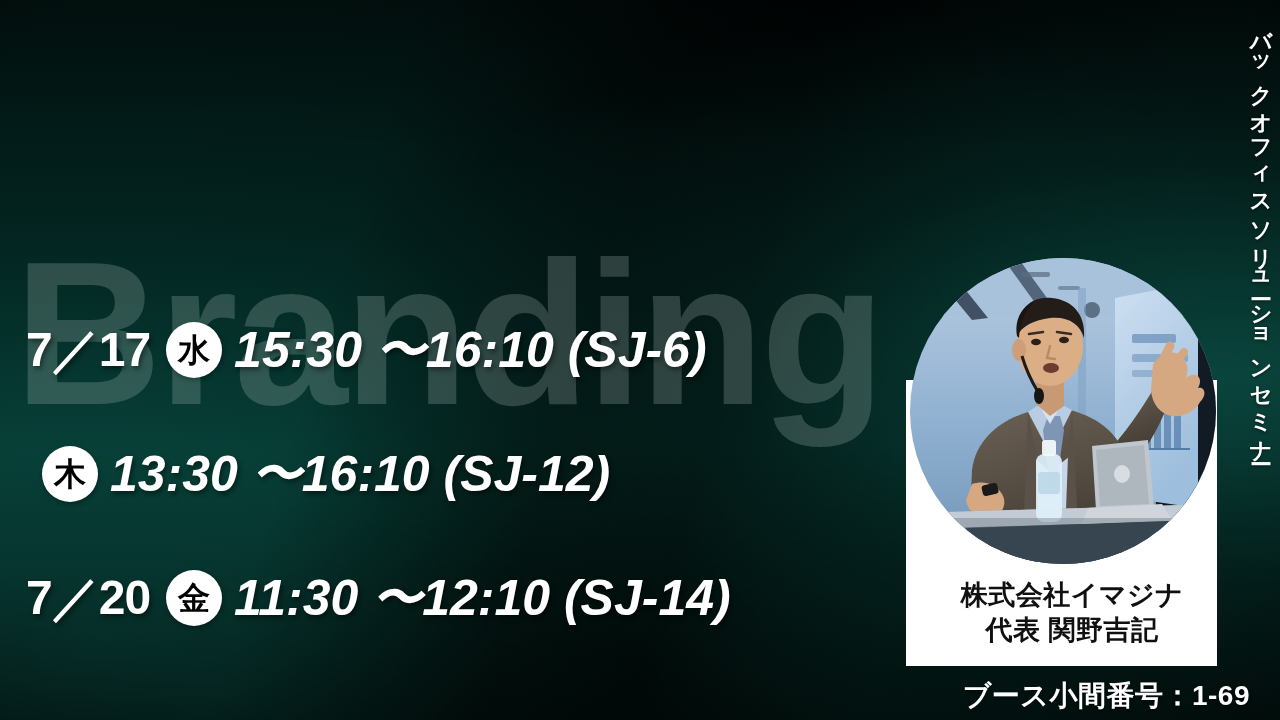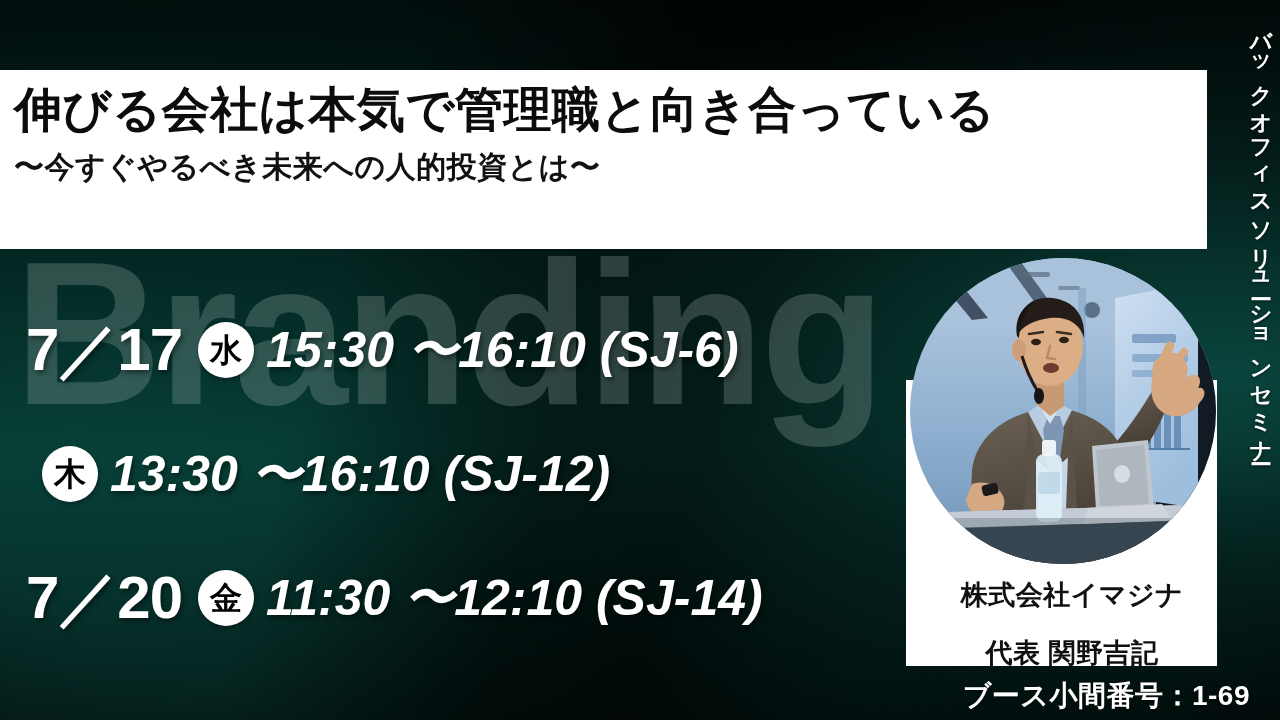--- a/index.html
+++ b/index.html
@@ -131,21 +131,21 @@
     left: 26px;
     top: 288px;
     width: 870px;
   }
   .sched-row {
     display: flex;
     align-items: center;
     height: 124px;
   }
   .sched-date {
-    font-size: 60px;
+    font-size: 48px;
     font-weight: 700;
     color: #ffffff;
     letter-spacing: -1px;
     line-height: 1;
     text-shadow: 2px 3px 5px rgba(0,0,0,0.45);
     white-space: nowrap;
   }
   .sched-dow {
     width: 56px;
     height: 56px;
@@ -206,21 +206,20 @@
     color: #101010;
     line-height: 1.28;
     letter-spacing: 0.5px;
   }
   .speaker-name {
     font-size: 27px;
     font-weight: 700;
     color: #101010;
     line-height: 1.28;
     letter-spacing: 0.5px;
-    margin-top: 23px;
   }
 
   
   .booth {
     position: absolute;
     right: 30px;
     bottom: 8px;
     font-size: 28px;
     font-weight: 700;
     color: #ffffff;
@@ -238,24 +237,20 @@
   <div class="bg-base"></div>
   <div class="bg-sheen-a"></div>
   <div class="bg-sheen-b"></div>
   <div class="bg-sheen-c"></div>
 
   <div class="watermark">Branding</div>
 
   <div class="bg-vignette"></div>
 
 
-  <div class="title-panel">
-    <div class="title-main">伸びる会社は本気で管理職と向き合っている</div>
-    <div class="title-sub">〜今すぐやるべき未来への人的投資とは〜</div>
-  </div>
 
   <div class="vertical-banner">バックオフィスソリューションセミナー</div>
 
   <div class="schedule">
     <div class="sched-row">
       <span class="sched-date">7／17</span>
       <span class="sched-dow">水</span>
       <span class="sched-time">15:30 〜16:10 (SJ-6)</span>
     </div>
     <div class="sched-row">

